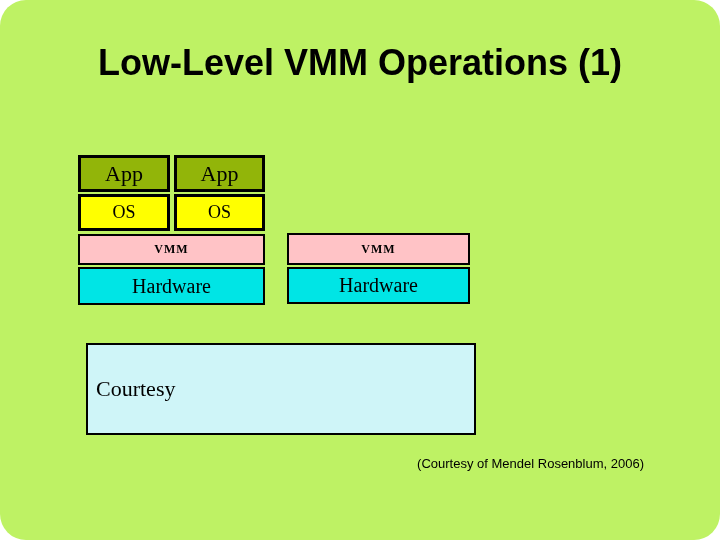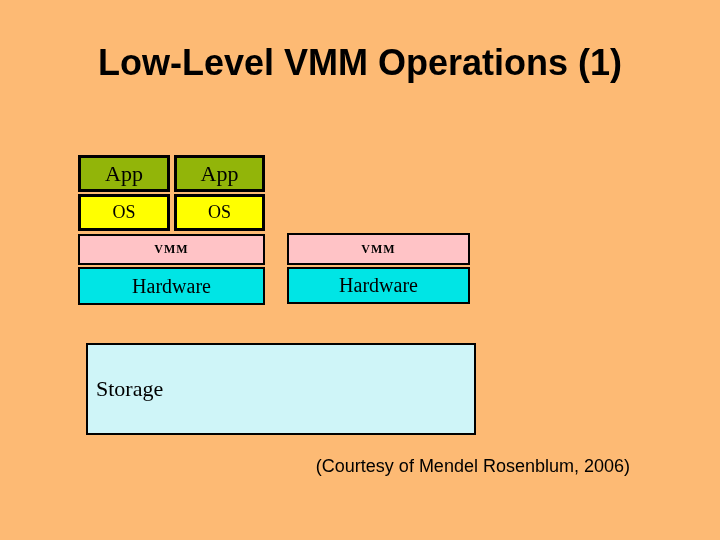--- a/index.html
+++ b/index.html
@@ -4,23 +4,24 @@
 <style>
   html, body {
     margin: 0;
     padding: 0;
     background: #ffffff;
   }
   .slide {
     position: relative;
     width: 720px;
     height: 540px;
-    background: #fdba74;
+    background: #bef264;
     overflow: hidden;
     font-family: "Liberation Sans", sans-serif;
+    border-radius: 26px;
   }
   .title {
     position: absolute;
     top: 42px;
     left: 0;
     width: 720px;
     text-align: center;
     font-family: "Liberation Sans", sans-serif;
     font-size: 36px;
     font-weight: 600;
@@ -71,23 +72,23 @@
   }
   .storage-box {
     background: var(--c-storage, #CFF5F8);
     font-size: 22px;
     justify-content: flex-start;
     padding-left: 8px;
   }
   .courtesy {
     position: absolute;
     top: 456px;
-    right: 90px;
+    right: 76px;
     font-family: "Liberation Sans", sans-serif;
-    font-size: 18px;
+    font-size: 13px;
     color: #000000;
     white-space: nowrap;
   }
 </style>
 </head>
 <body>
 
 <div class="slide">
 
   <h1 class="title">Low-Level VMM Operations (1)</h1>
@@ -115,18 +116,18 @@
   </div>
 
   <div class="box vmm-box" style="left:287px; top:233px; width:183px; height:32px;">
     <span>VMM</span>
   </div>
   <div class="box hw-box" style="left:287px; top:267px; width:183px; height:37px;">
     <span>Hardware</span>
   </div>
 
   <div class="box storage-box" style="left:86px; top:343px; width:390px; height:92px;">
-    <span>Storage</span>
+    <span>Courtesy</span>
   </div>
 
   <div class="courtesy">(Courtesy of Mendel Rosenblum, 2006)</div>
 
 </div>
 
 </body></html>

